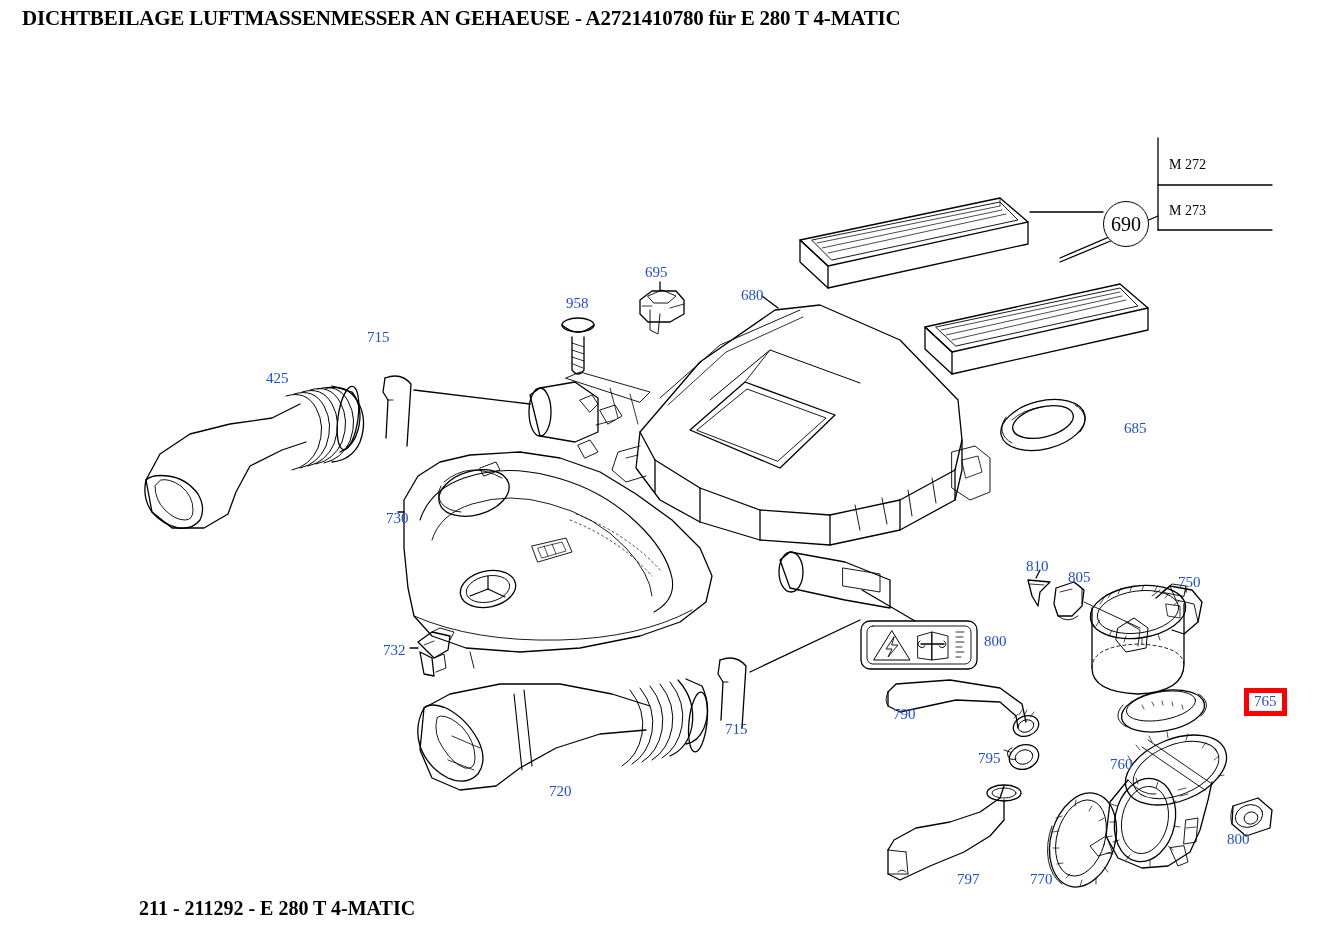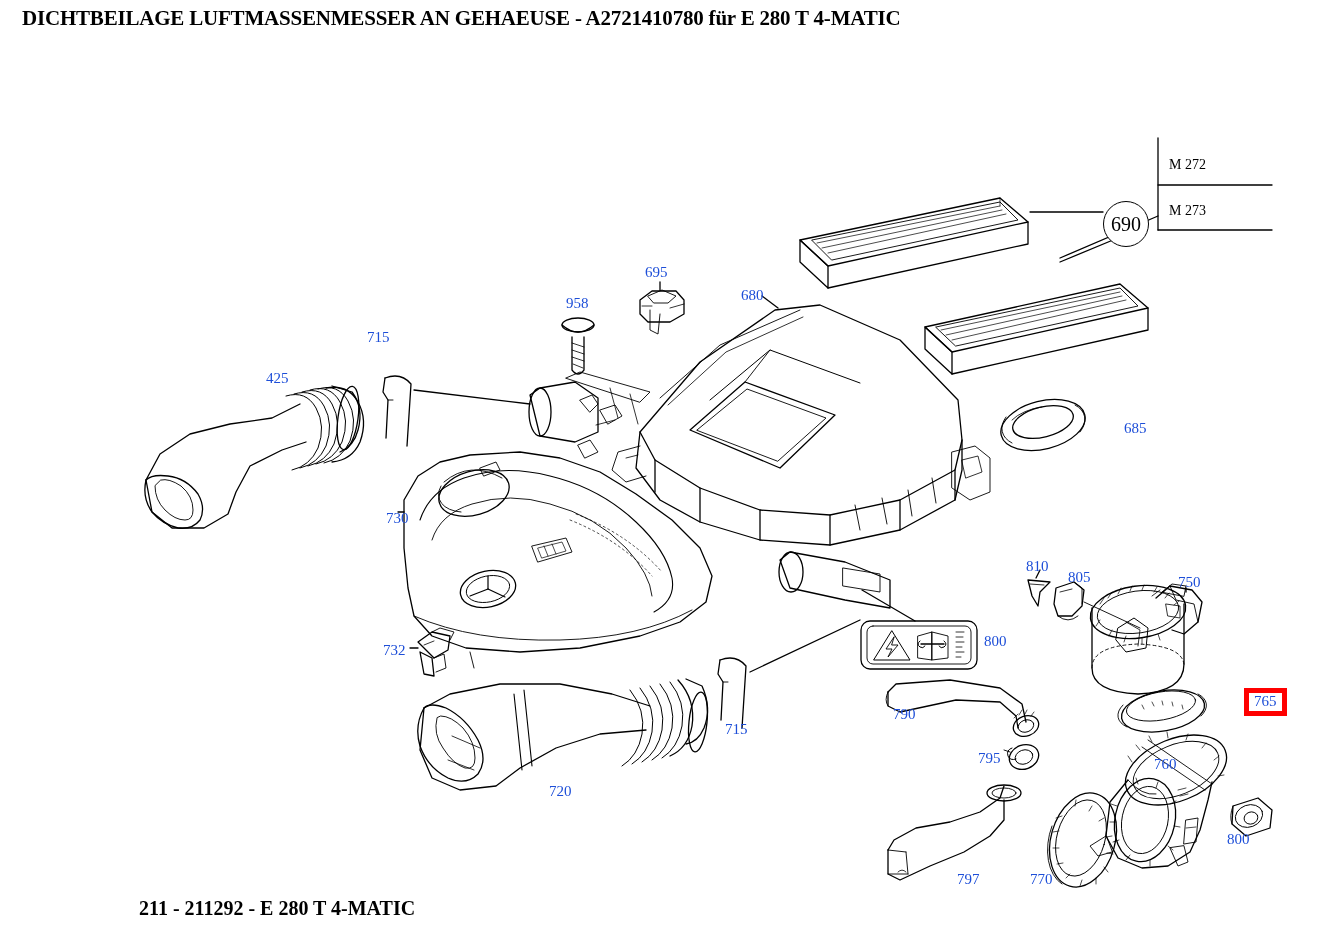--- a/index.html
+++ b/index.html
@@ -537,20 +537,20 @@
   <div class="callout-label" style="left:383px; top:643px;">732</div>
   <div class="callout-label" style="left:549px; top:784px;">720</div>
   <div class="callout-label" style="left:725px; top:722px;">715</div>
   <div class="callout-label" style="left:984px; top:634px;">800</div>
   <div class="callout-label" style="left:1026px; top:559px;">810</div>
   <div class="callout-label" style="left:1068px; top:570px;">805</div>
   <div class="callout-label" style="left:1178px; top:575px;">750</div>
   <div class="callout-label highlighted" style="left:1196px; top:688px;">765</div>
   <div class="callout-label" style="left:893px; top:707px;">790</div>
   <div class="callout-label" style="left:978px; top:751px;">795</div>
-  <div class="callout-label" style="left:1154px; top:757px;">760</div>
+  <div class="callout-label" style="left:1110px; top:757px;">760</div>
   <div class="callout-label" style="left:1227px; top:832px;">800</div>
   <div class="callout-label" style="left:957px; top:872px;">797</div>
   <div class="callout-label" style="left:1030px; top:872px;">770</div>
 
   <div id="diagram-footer">211 - 211292 - E 280 T 4-MATIC</div>
 
 </div>
 
 </body></html>

